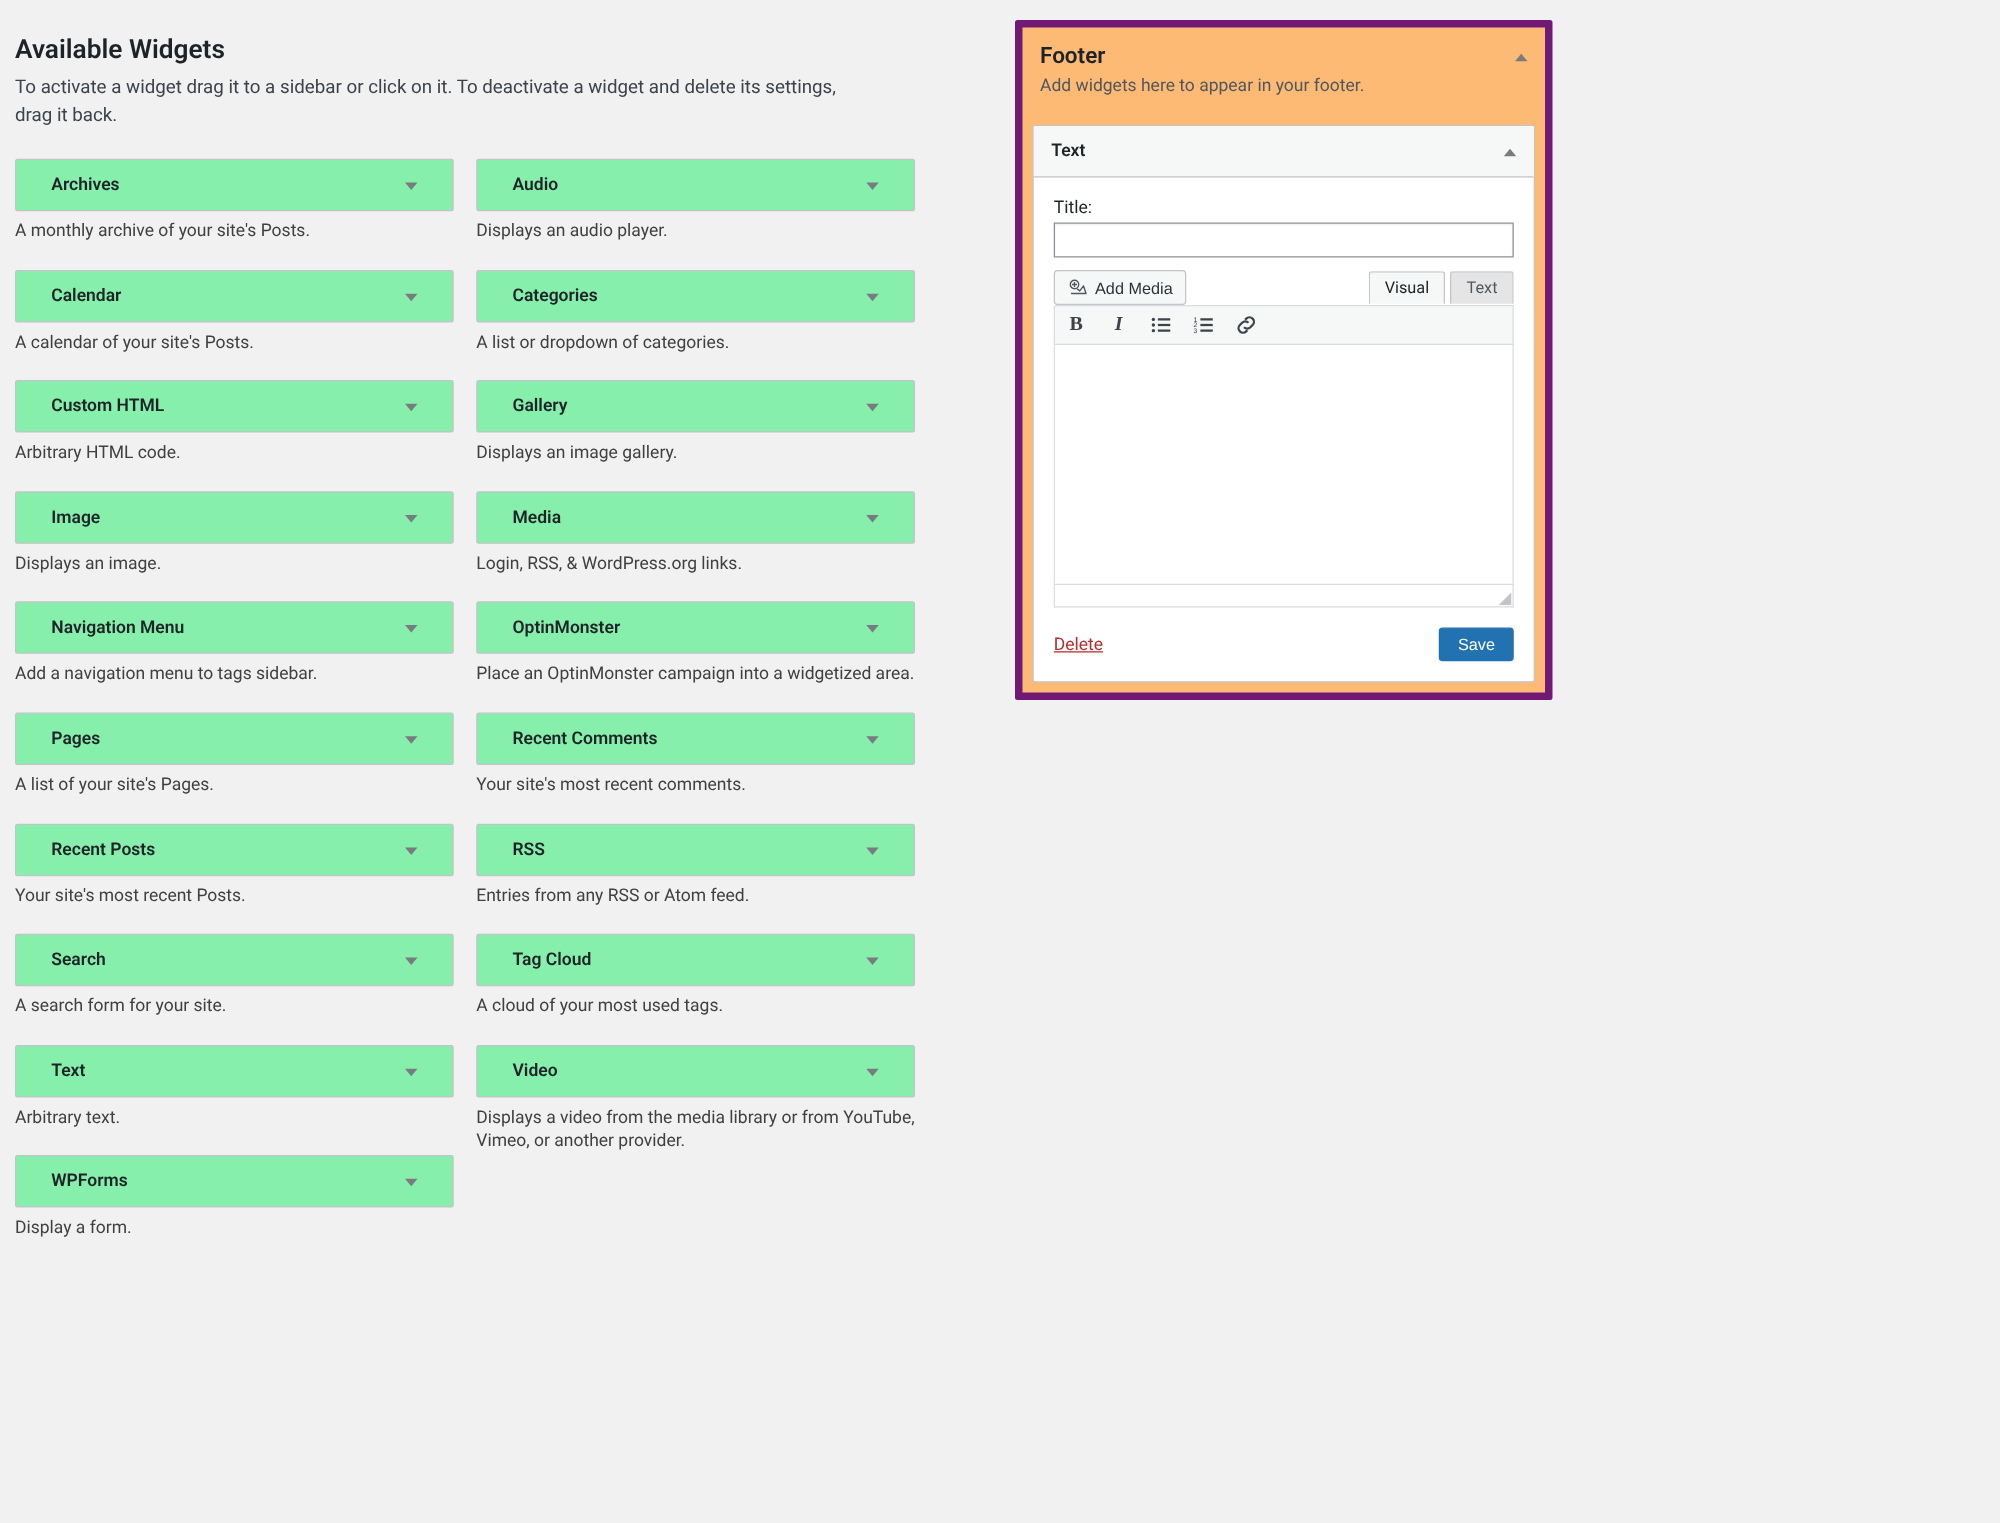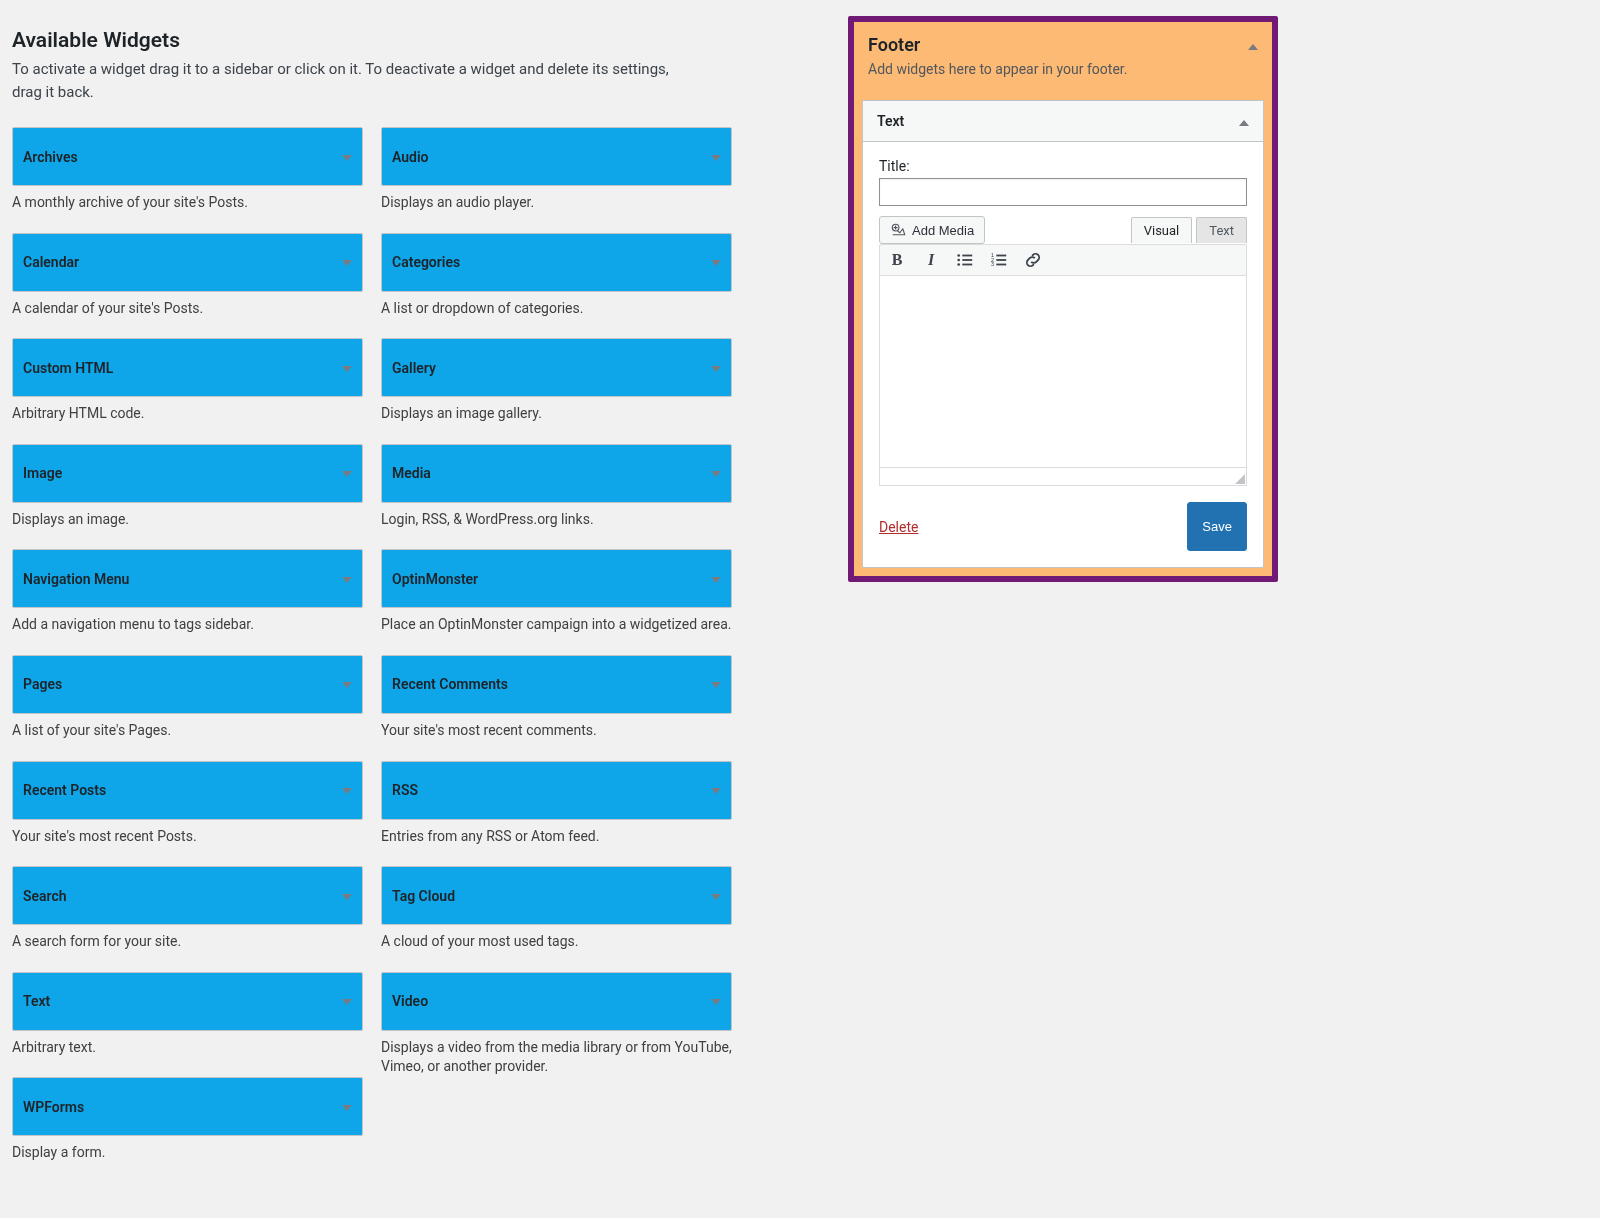--- a/index.html
+++ b/index.html
@@ -3,21 +3,21 @@
 <meta charset="utf-8">
 <style>
   * { box-sizing: border-box; margin: 0; padding: 0; }
   body {
     background: #f1f1f1;
     font-family: -apple-system, BlinkMacSystemFont, "Segoe UI", Roboto, sans-serif;
     font-size: 13px;
     color: #3c434a;
     padding: 0px 12px 40px 12px;
   }
-  .wrap { display: flex; gap: 116px; }
+  .wrap { display: flex; gap: 80px; }
   .left-col { flex: 0 0 720px; padding-top: 28px; }
   .right-col { flex: 0 0 430px; padding-top: 16px; }
 
   h2.section-title {
     font-size: 21px;
     font-weight: 600;
     color: #1d2327;
     margin-bottom: 6px;
   }
   .section-desc {
@@ -30,29 +30,29 @@
 
   .widgets-grid {
     display: grid;
     grid-template-columns: 1fr 1fr;
     column-gap: 18px;
     row-gap: 0;
     align-items: start;
   }
   .widget-item { margin-bottom: 20px; }
   .widget-head {
-    background: #0ea5e9;
+    background: #86efac;
     border: 1px solid #c3c4c7;
     border-radius: 2px;
     display: flex;
     align-items: center;
     justify-content: space-between;
-    padding: 12px 10px;
+    padding: 12px 28px;
     cursor: move;
-    height: 59px;
+    height: 42px;
   }
   .widget-head .wname {
     font-weight: 600;
     font-size: 14px;
     color: #1d2327;
   }
   .widget-head .wtoggle {
     color: #787c82;
     font-size: 12px;
   }
@@ -232,21 +232,21 @@
   .delete-link {
     color: #b32d2e;
     text-decoration: underline;
     font-size: 14px;
     cursor: pointer;
   }
   .save-btn {
     background: #2271b1;
     border: 1px solid #2271b1;
     color: #fff;
-    padding: 16px 14px;
+    padding: 5px 14px;
     border-radius: 3px;
     font-size: 13px;
     cursor: pointer;
   }
 
   .triangle-down {
     width: 0; height: 0;
     border-left: 5px solid transparent;
     border-right: 5px solid transparent;
     border-top: 6px solid #787c82;

